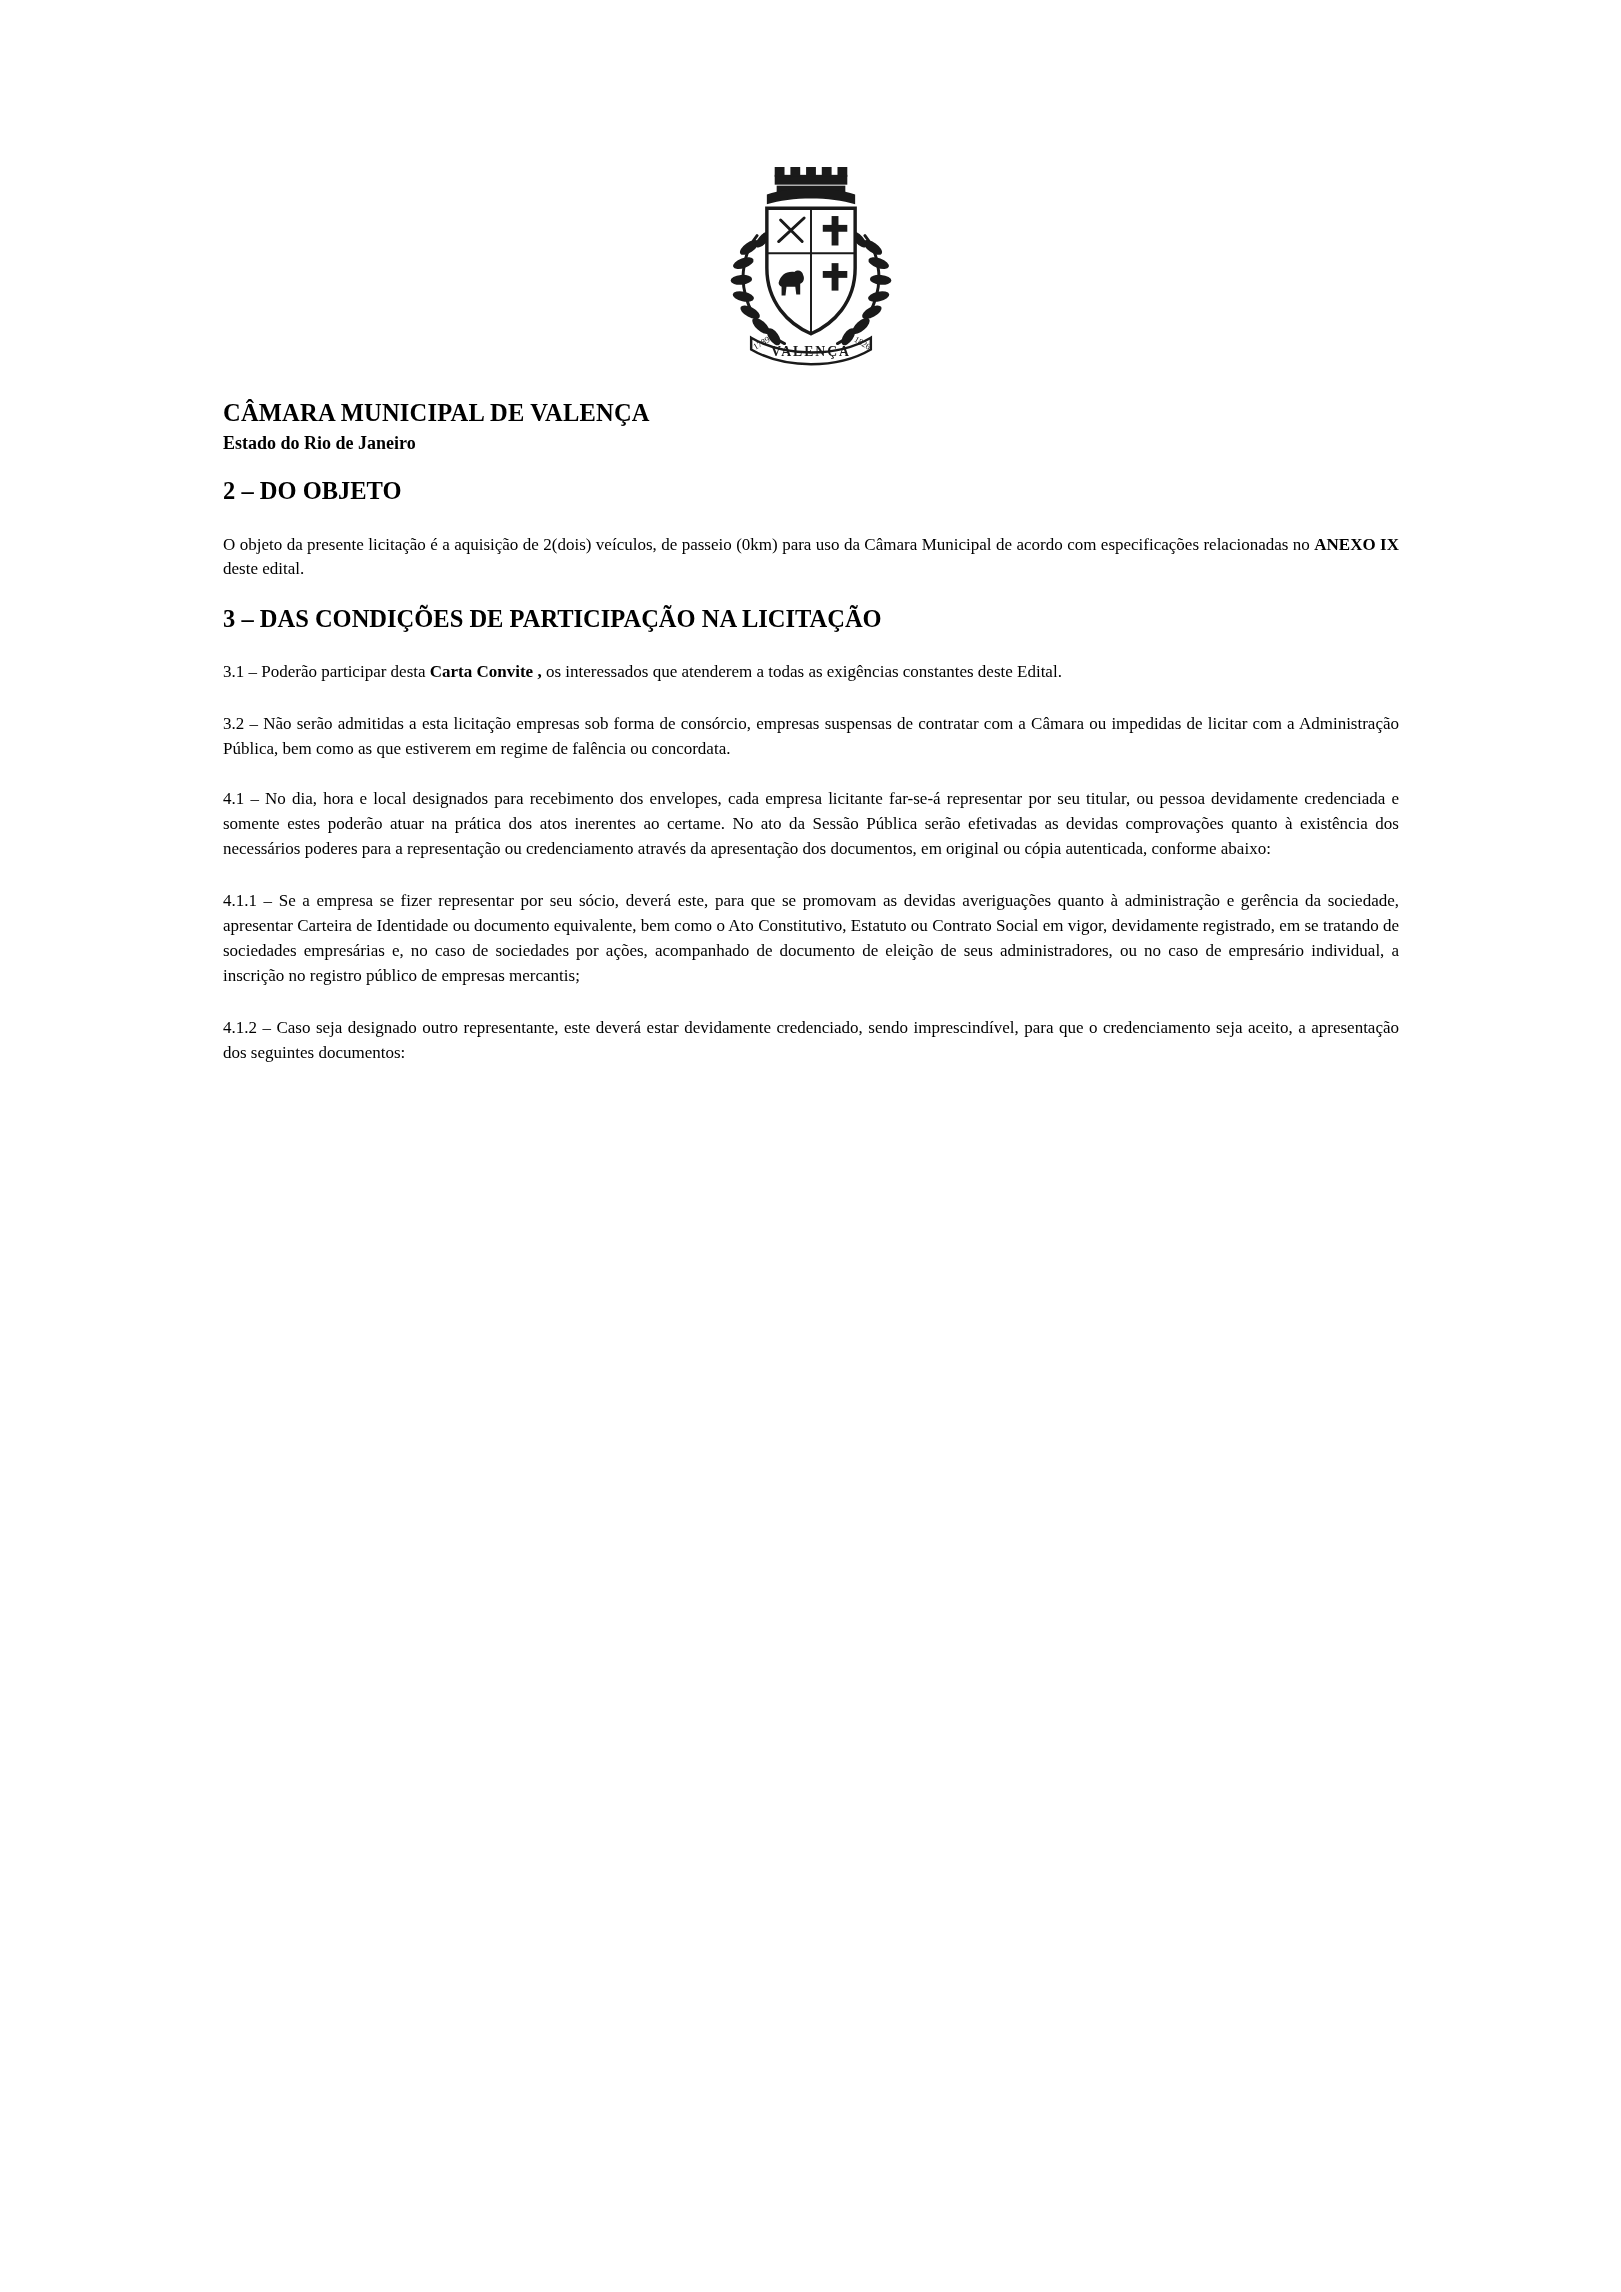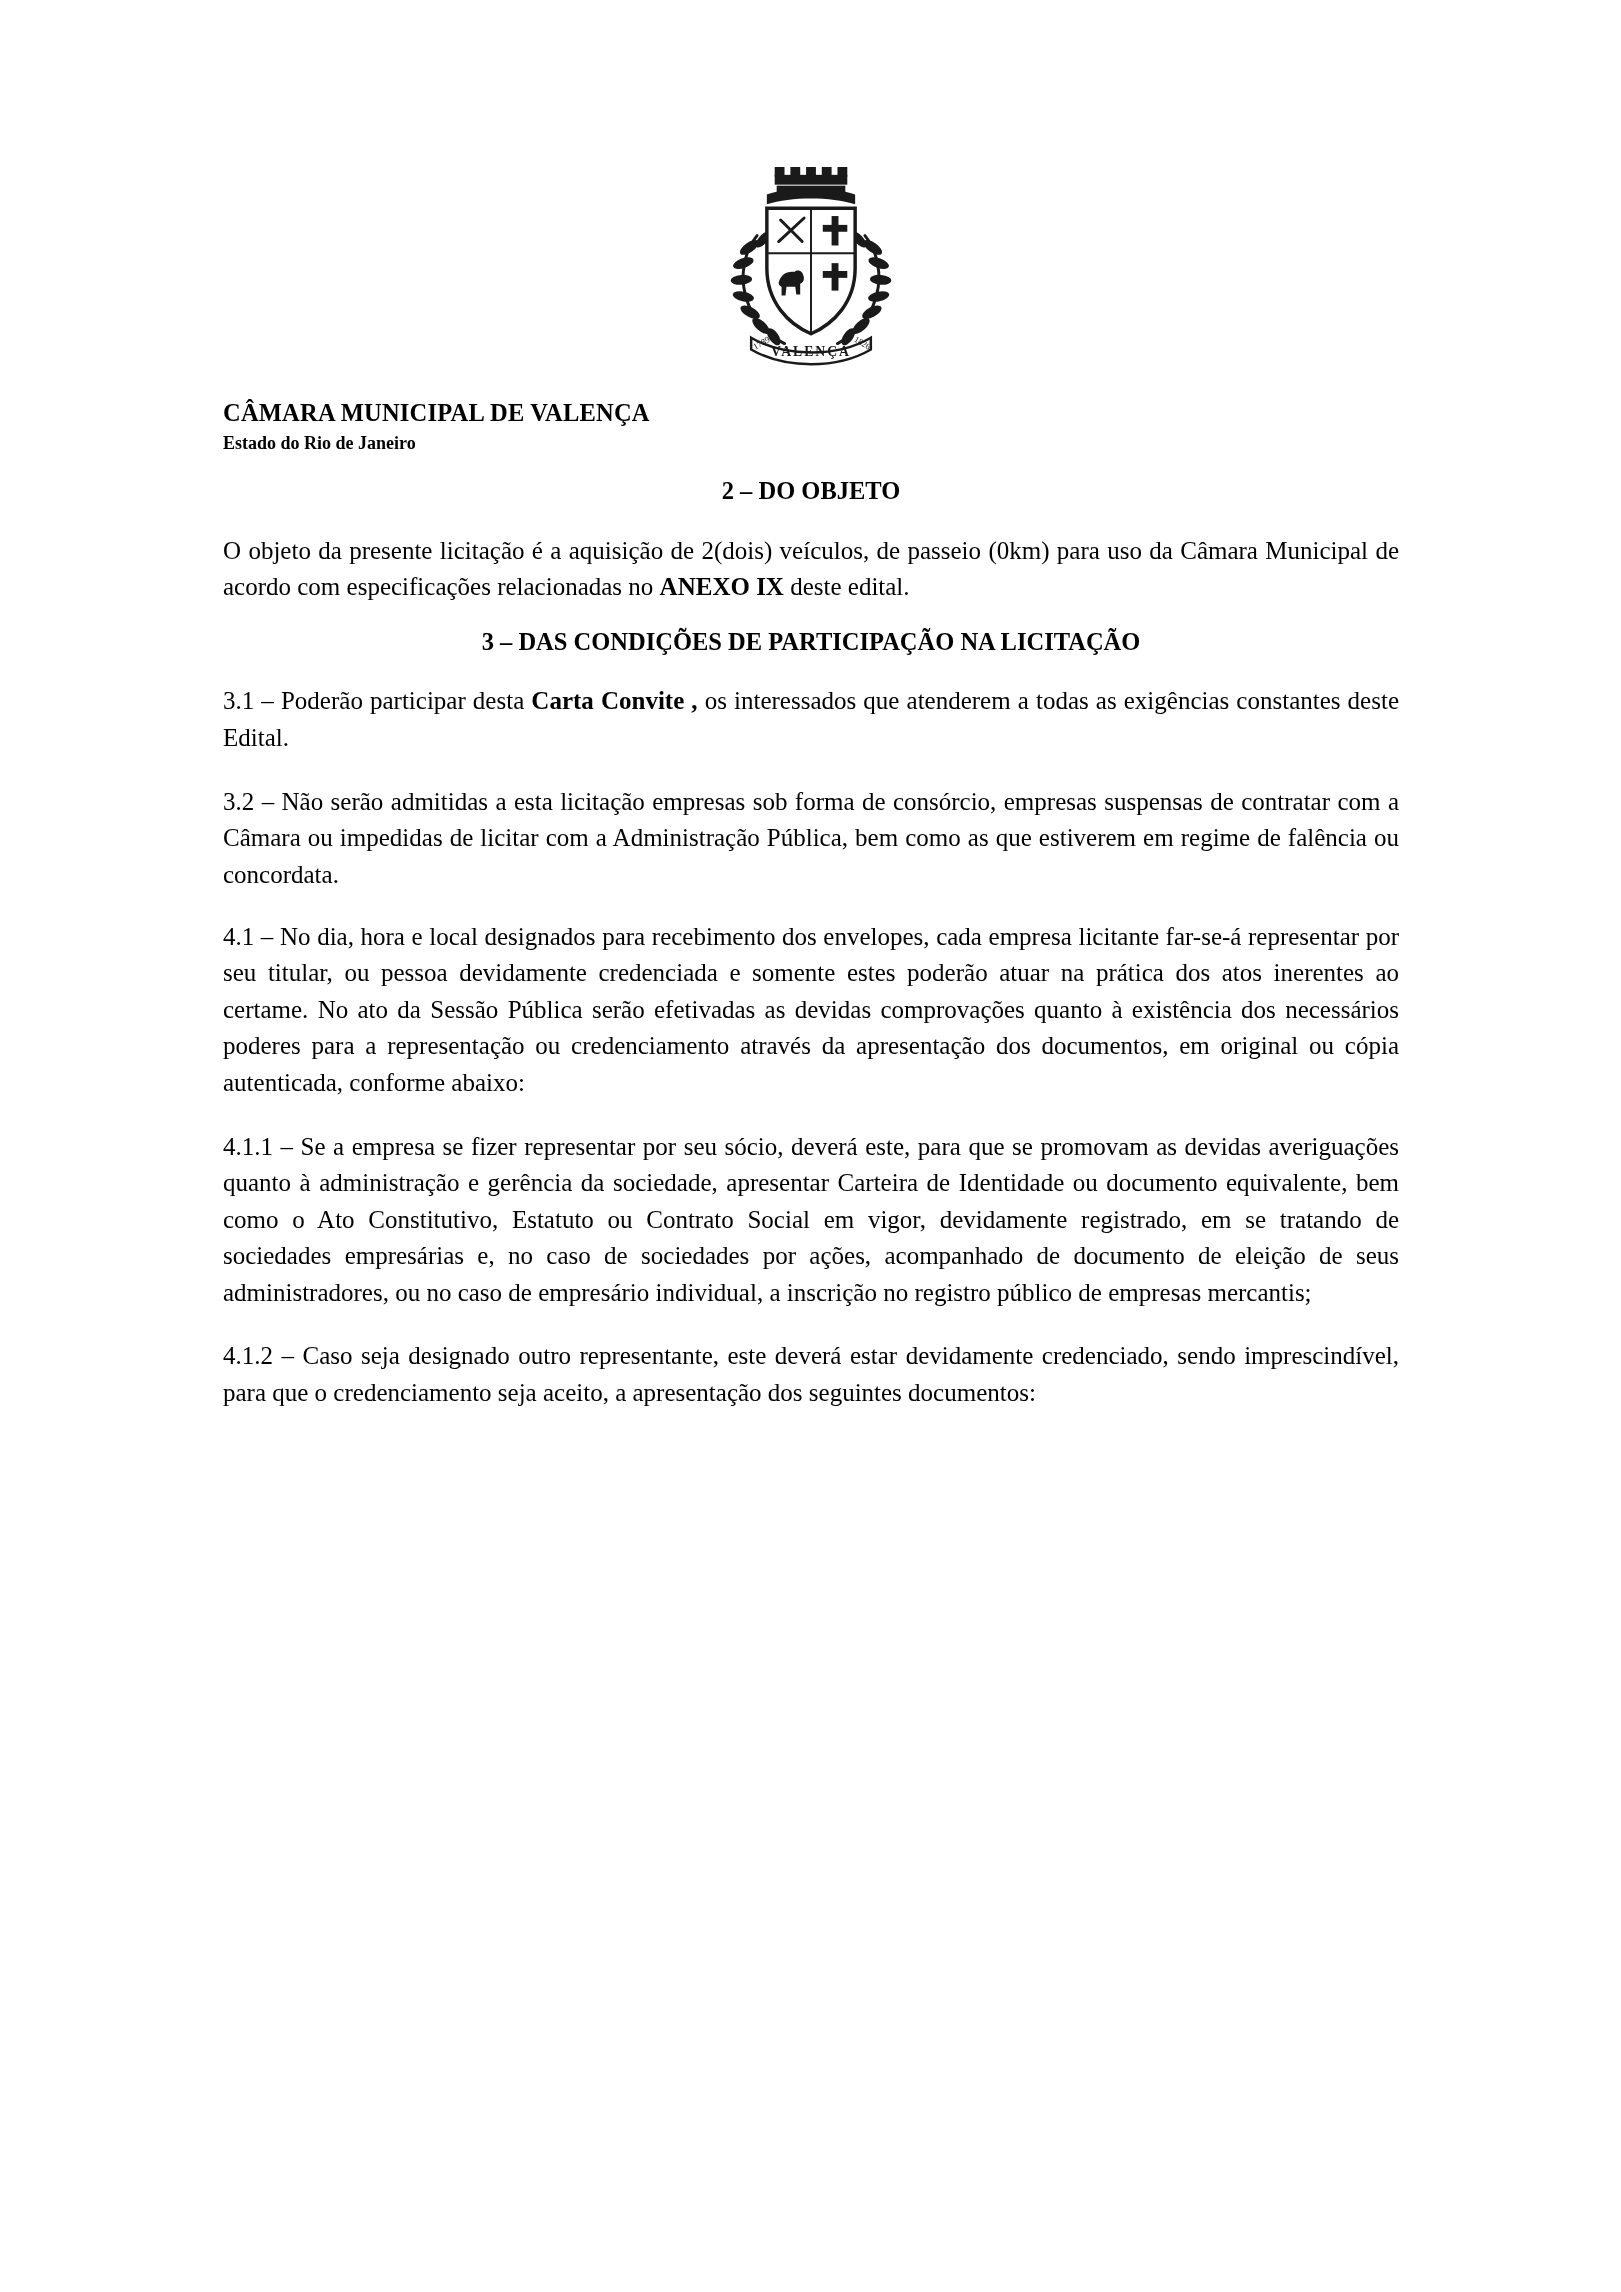--- a/index.html
+++ b/index.html
@@ -59,24 +59,24 @@
     line-height: 1.35;
     margin-top: 2px;
   }
 
   
   .sec-heading {
     font-size: 24.5px;
     font-weight: bold;
     margin-bottom: 0;
     line-height: 1.3;
-    text-align: center;
+    text-align: left;
   }
   p.para {
-    font-size: 25px;
+    font-size: 17px;
     line-height: 1.46;
     text-align: justify;
     text-justify: inter-word;
     margin: 27.4px 0 0 0;
   }
   p.para.first-after-heading {
     margin-top: 25.5px;
   }
   .b { font-weight: bold; }
 </style>

